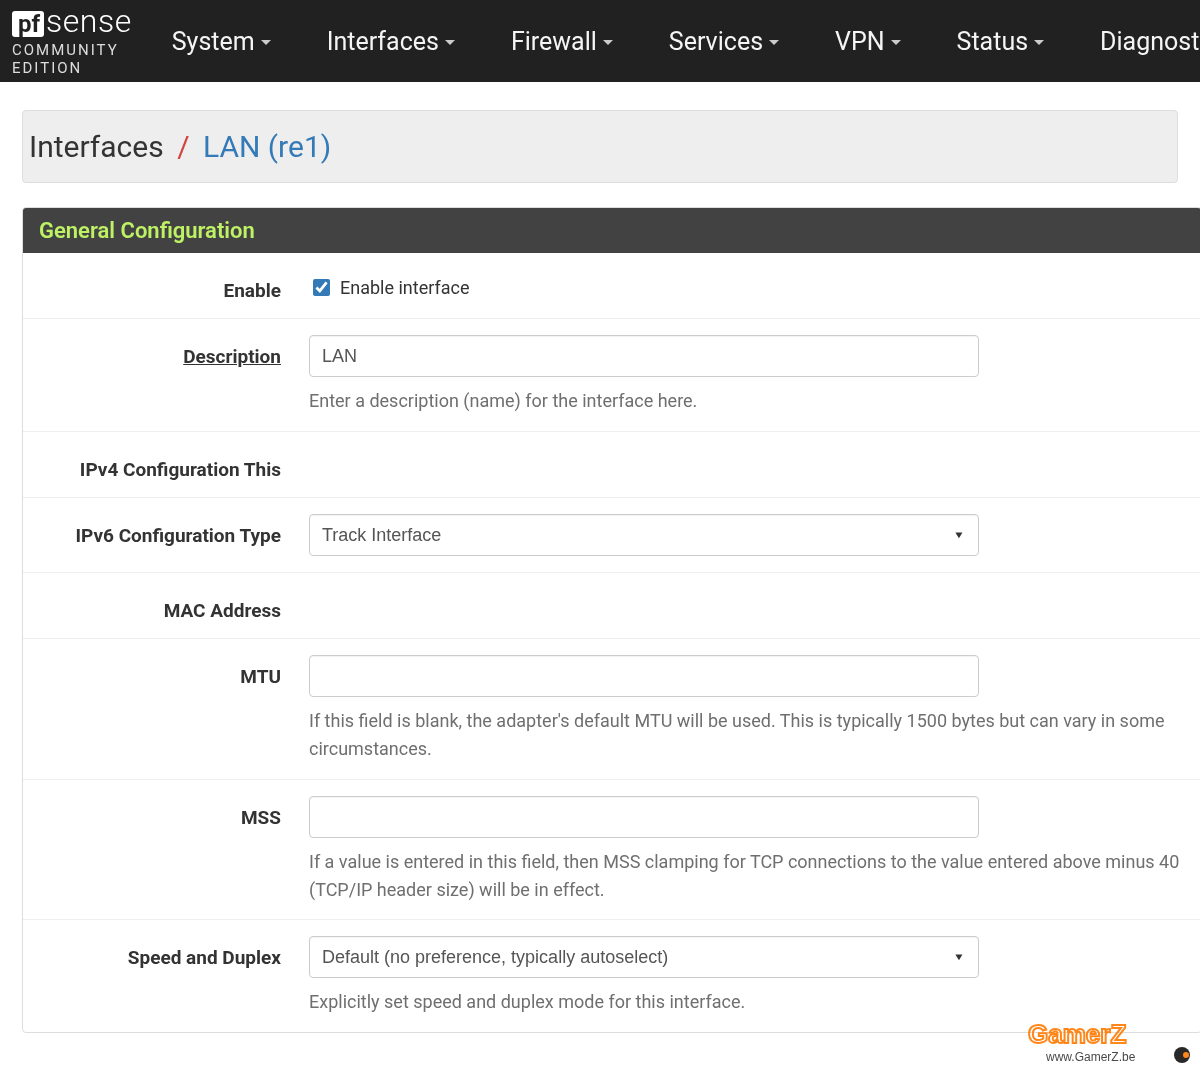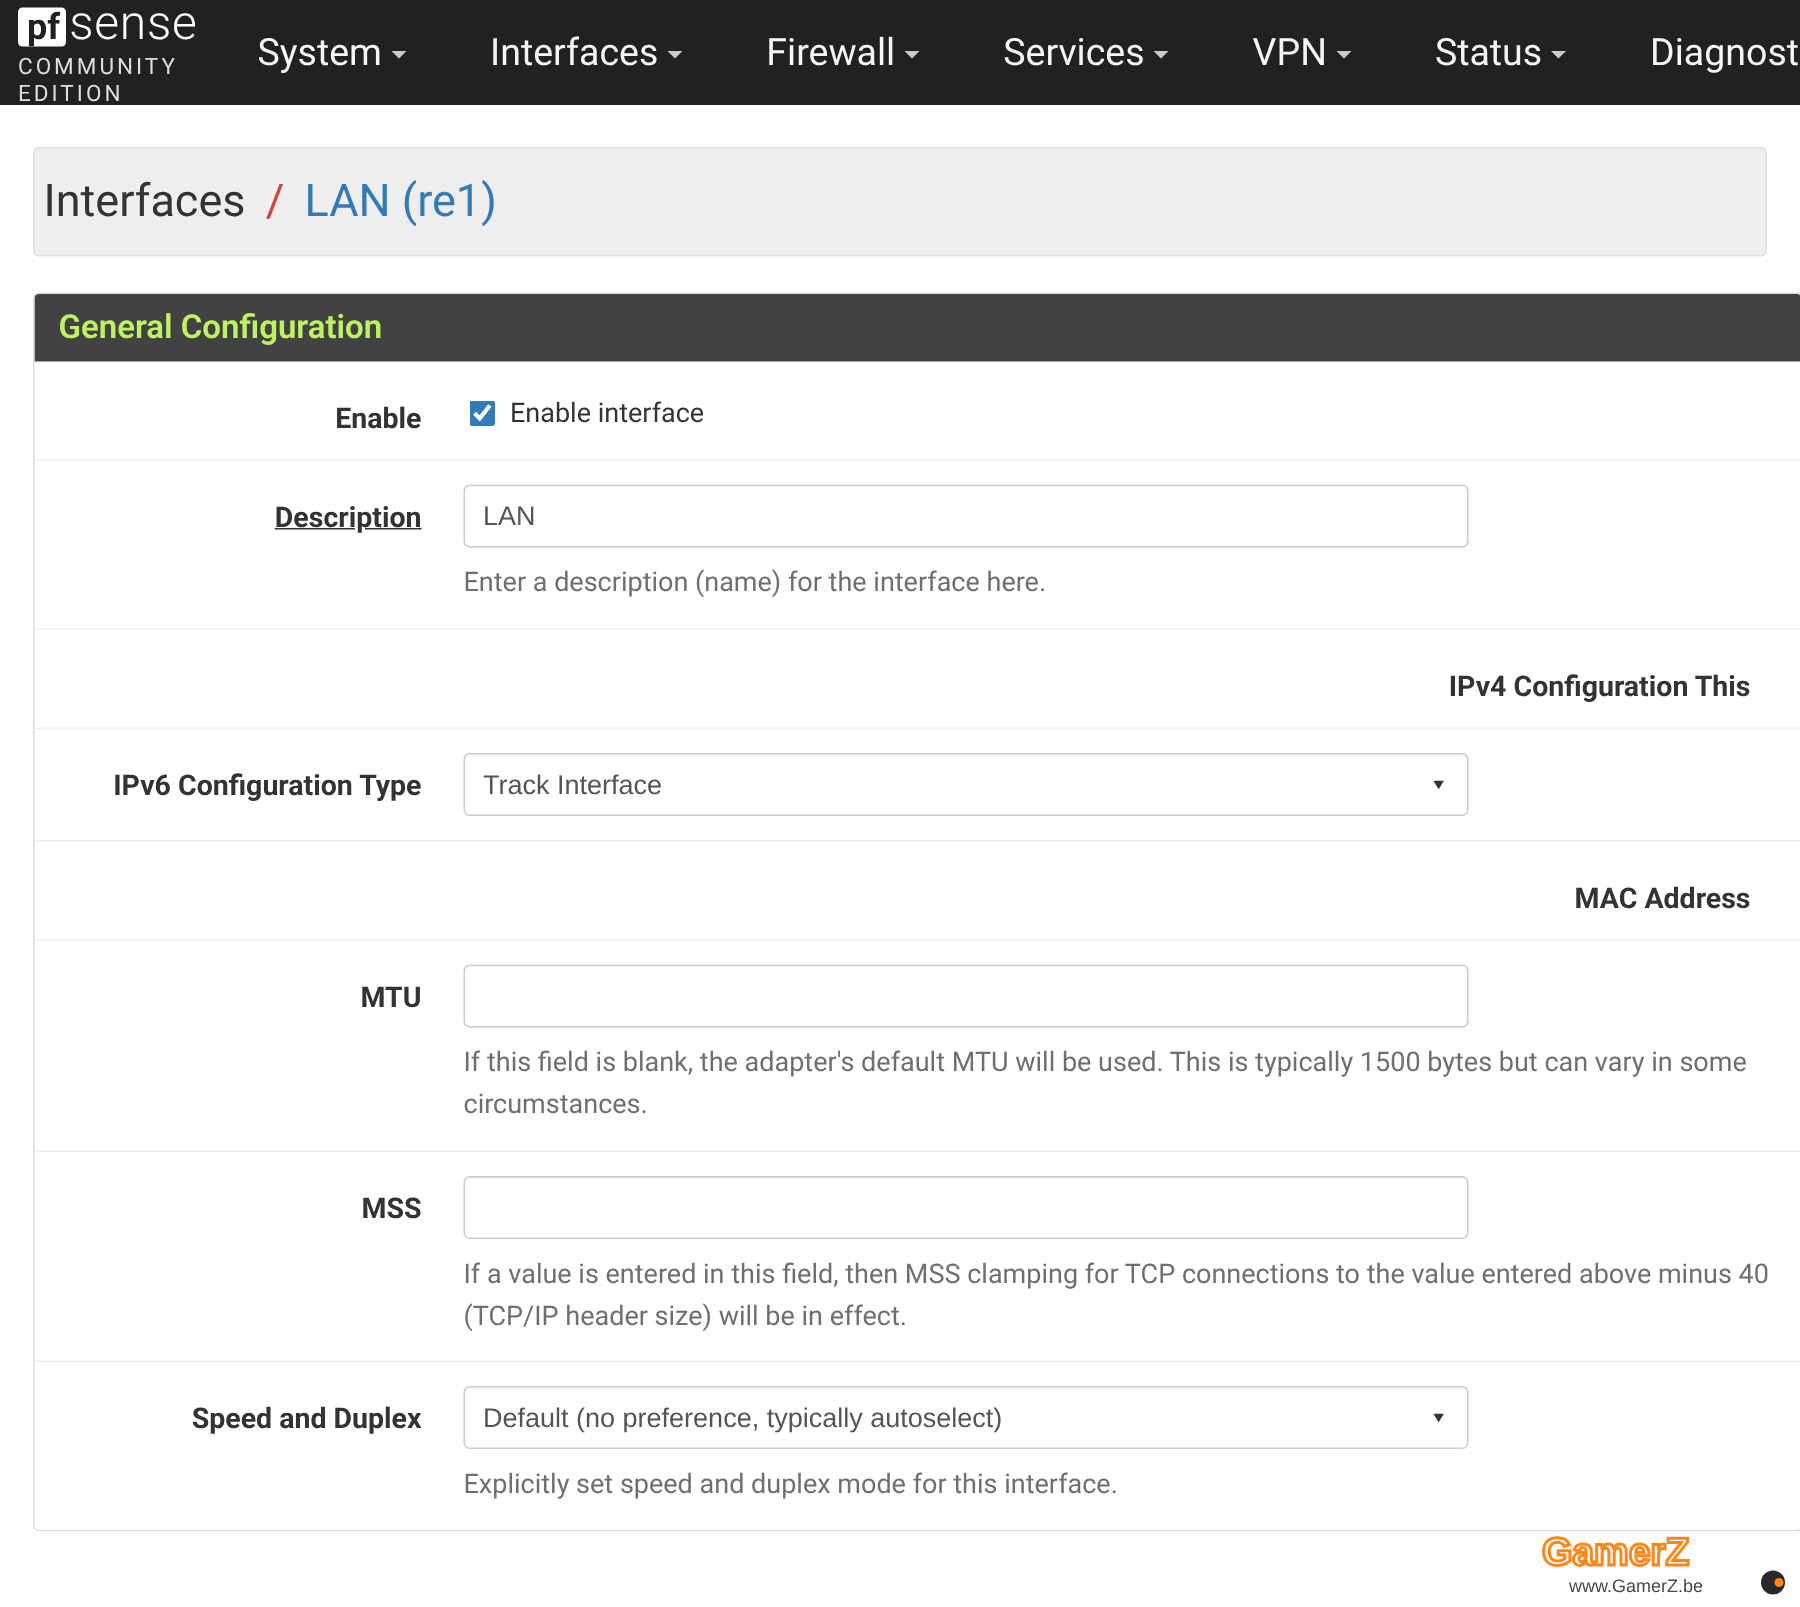--- a/index.html
+++ b/index.html
@@ -11,21 +11,21 @@
     width: 1200px;
     overflow: hidden;
   }
 
   
   .navbar {
     background: #212121;
     color: #fff;
     display: flex;
     align-items: center;
-    height: 70px;
+    height: 82px;
     padding: 0 0 0 12px;
     overflow: hidden;
   }
   .brand {
     display: flex;
     flex-direction: column;
     align-items: center;
     padding-right: 40px;
   }
   .brand-logo {
@@ -112,21 +112,20 @@
     padding: 10px 16px;
     font-size: 22px;
   }
 
   
   .form-row {
     display: flex;
     align-items: flex-start;
     border-bottom: 1px solid #eee;
     padding: 16px 6px 16px 6px;
-    justify-content: flex-end;
   }
   .form-row:last-child { border-bottom: none; }
   .row-label {
     width: 280px;
     text-align: right;
     font-weight: 700;
     color: #333;
     padding-right: 28px;
     padding-top: 10px;
     font-size: 19px;

